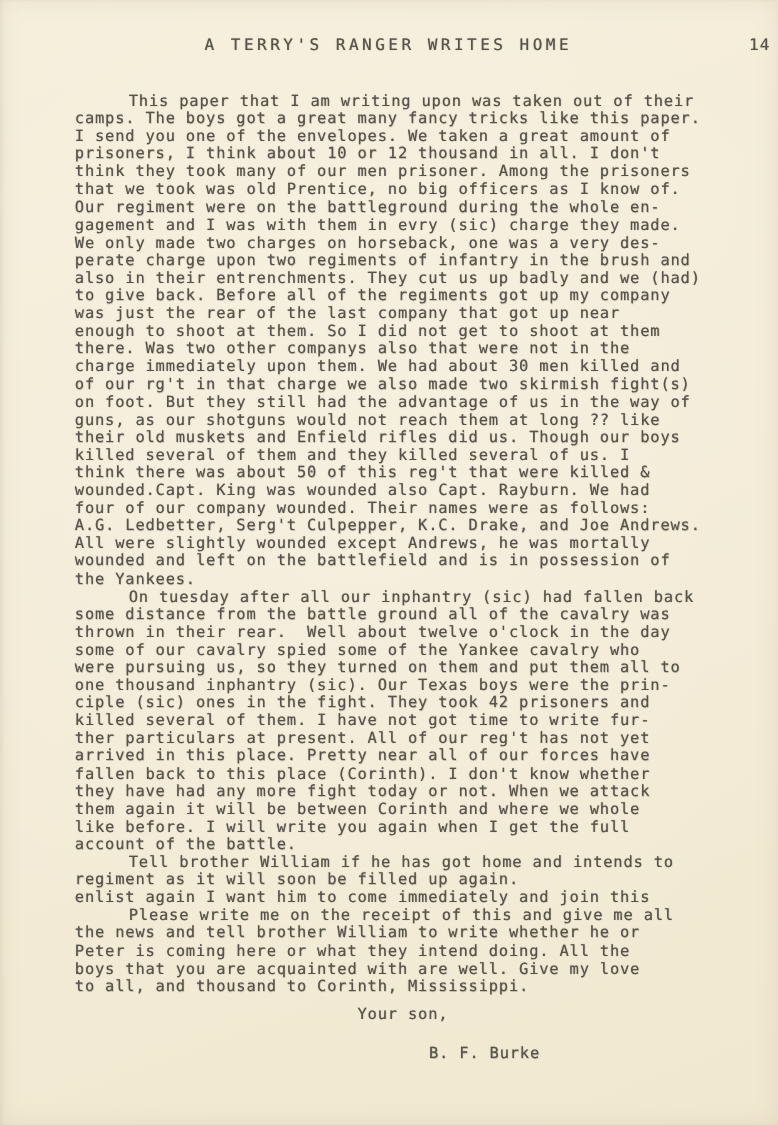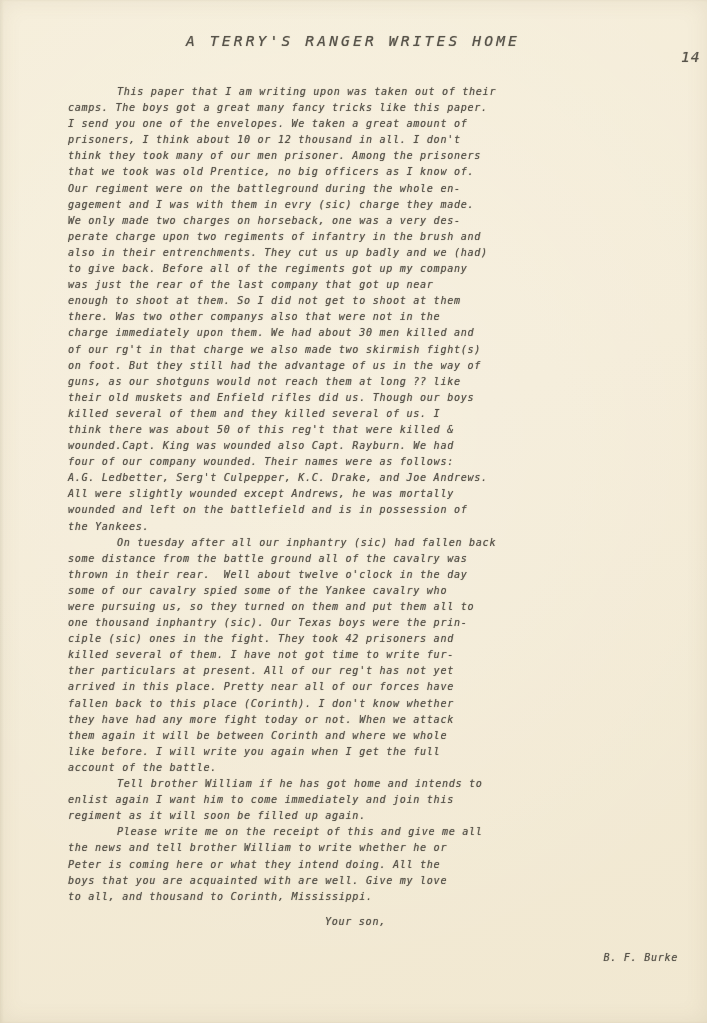--- a/index.html
+++ b/index.html
@@ -15,50 +15,49 @@
       radial-gradient(ellipse 120% 90% at 48% 42%, rgba(255,255,255,0.18) 0%, rgba(255,255,255,0) 60%),
       linear-gradient(160deg, #f6efdc 0%, #f4ecd8 45%, #f1e8d1 100%);
     box-shadow: inset 0 0 22px rgba(120,100,60,0.10), inset 2px 0 3px rgba(120,100,60,0.08);
     overflow: hidden;
     font-family: "DejaVu Sans Mono", "Liberation Mono", monospace;
     color: #57534a;
   }
   .typed {
     color: #57534a;
     text-shadow: 0 0 1px rgba(87,83,73,0.55), 0.4px 0.4px 0.6px rgba(87,83,73,0.25);
-    font-style: italic;
   }
   .header {
     position: absolute;
     top: 33px;
     left: 0;
     width: 100%;
     height: 20px;
   }
   .title {
     position: absolute;
     left: 186px;
     top: 0;
     font-size: 14.5px;
     letter-spacing: 3.2px;
     white-space: pre;
   }
   .page-num {
     position: absolute;
     left: 681px;
-    top: 16px;
+    top: 0;
     font-size: 14.5px;
     letter-spacing: 1px;
   }
   .letter-body {
     position: absolute;
     top: 84px;
     left: 68px;
     width: 610px;
-    font-size: 10px;
+    font-size: 14px;
     letter-spacing: 0.75px;
   }
   .line {
     height: 16.1px;
     line-height: 16.1px;
     white-space: pre;
   }
   .paragraph .line:first-child {
     padding-left: 49px;
   }
@@ -68,21 +67,20 @@
     height: 16.1px;
     line-height: 16.1px;
     white-space: pre;
   }
   .closing-signature {
     margin-top: 20px;
     padding-left: 322px;
     height: 16.1px;
     line-height: 16.1px;
     white-space: pre;
-    text-align: right;
   }
 </style>
 </head>
 <body>
 
 <div class="page">
   <div class="header">
     <div class="title typed">A TERRY'S RANGER WRITES HOME</div>
     <div class="page-num typed">14</div>
   </div>
@@ -131,22 +129,22 @@
         <div class="line">ther particulars at present. All of our reg't has not yet</div>
         <div class="line">arrived in this place. Pretty near all of our forces have</div>
         <div class="line">fallen back to this place (Corinth). I don't know whether</div>
         <div class="line">they have had any more fight today or not. When we attack</div>
         <div class="line">them again it will be between Corinth and where we whole</div>
         <div class="line">like before. I will write you again when I get the full</div>
         <div class="line">account of the battle.</div>
       </div>
       <div class="paragraph">
         <div class="line">Tell brother William if he has got home and intends to</div>
+        <div class="line">regiment as it will soon be filled up again.</div>
         <div class="line">enlist again I want him to come immediately and join this</div>
-        <div class="line">regiment as it will soon be filled up again.</div>
       </div>
       <div class="paragraph">
         <div class="line">Please write me on the receipt of this and give me all</div>
         <div class="line">the news and tell brother William to write whether he or</div>
         <div class="line">Peter is coming here or what they intend doing. All the</div>
         <div class="line">boys that you are acquainted with are well. Give my love</div>
         <div class="line">to all, and thousand to Corinth, Mississippi.</div>
       </div>
       <div class="closing-salutation">Your son,</div>
     <div class="closing-signature">B. F. Burke</div>

